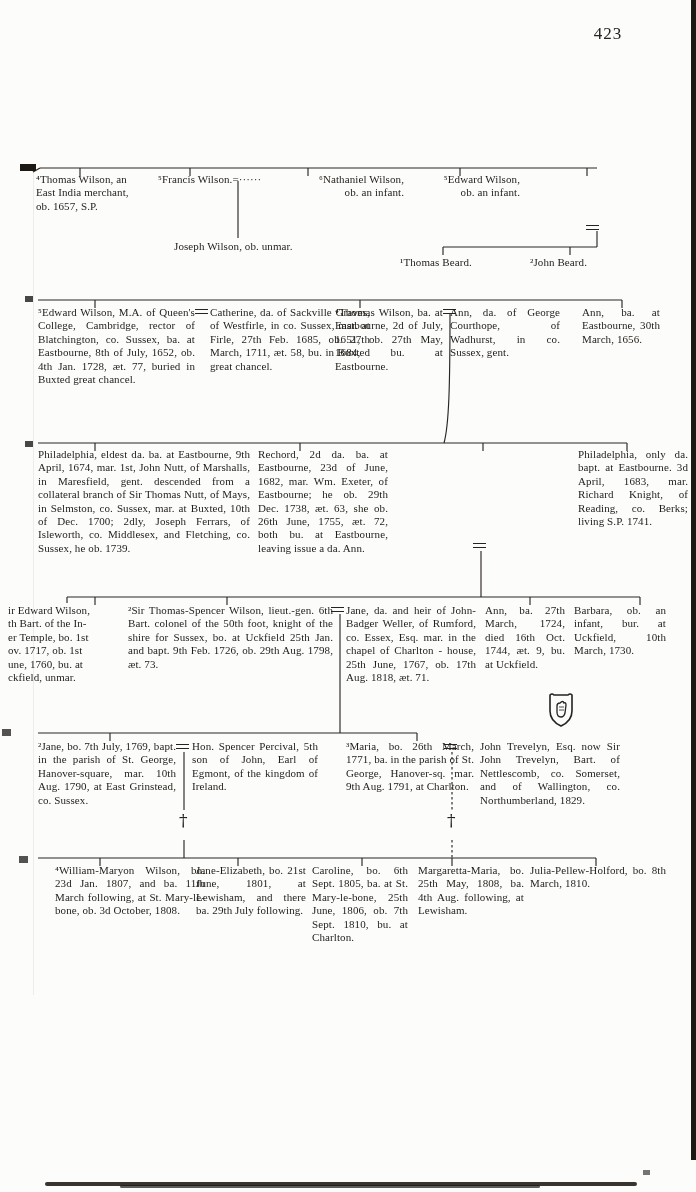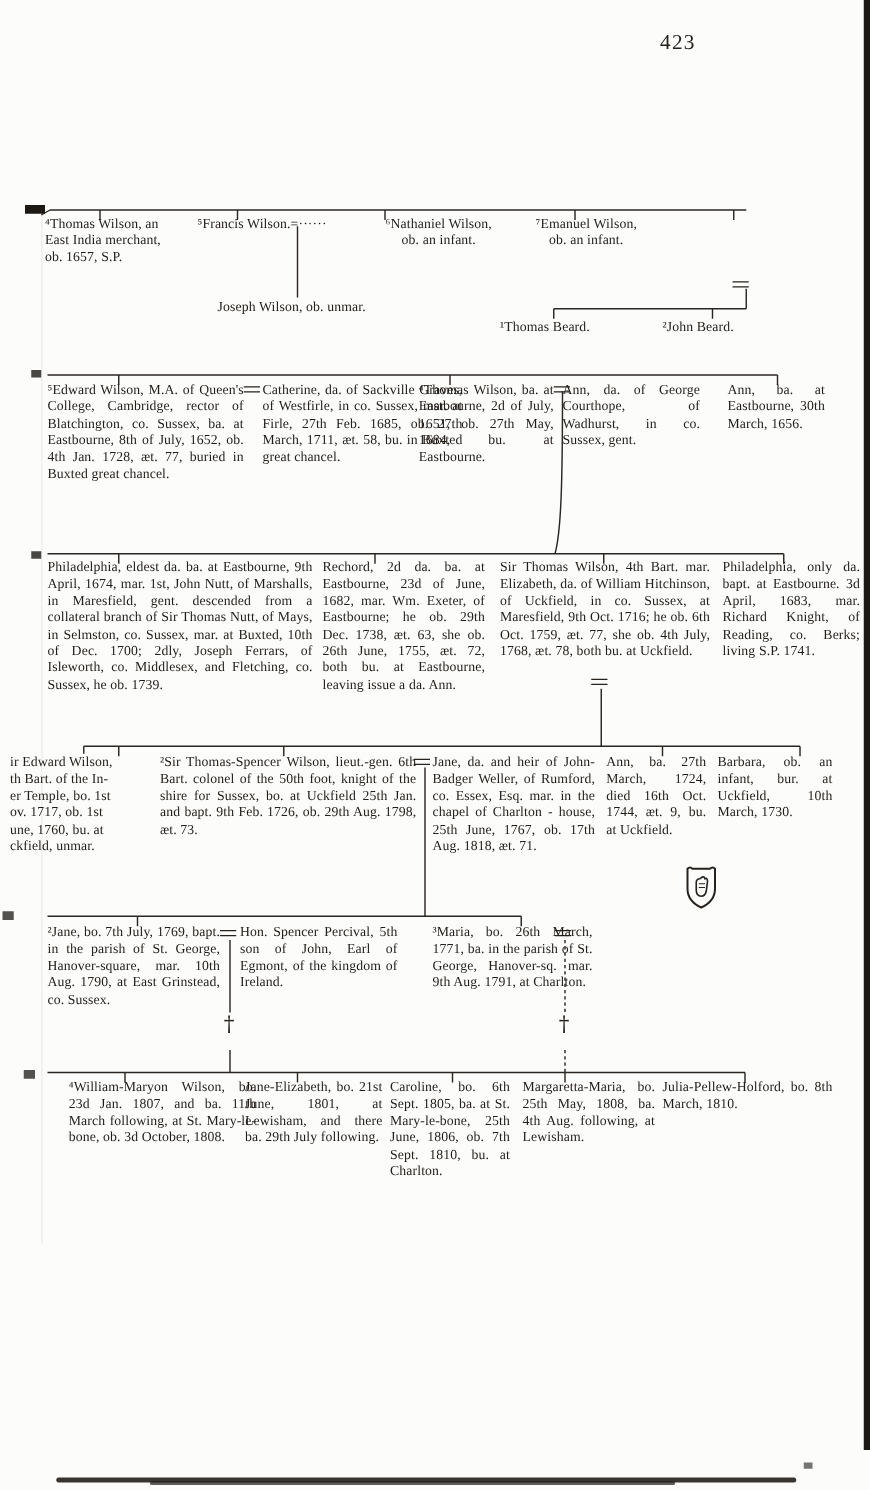--- a/index.html
+++ b/index.html
@@ -12,25 +12,25 @@
     font-family:"Liberation Serif","DejaVu Serif",serif;
   }
   .tb{
     position:absolute;
     font-size:11px;line-height:13.4px;
     color:#211d19;
     text-align:justify;
     letter-spacing:.1px;
   }
   .pre{white-space:pre-line;text-align:left;}
-  .center{white-space:pre-line;text-align:center;}
+  .center{white-space:pre-line;text-align:right;}
   .single{white-space:nowrap;text-align:center;}
   .pagenum{
-    position:absolute;top:24px;left:528px;width:104px;
-    font-size:17px;letter-spacing:1px;color:#26221e;text-align:left;
+    position:absolute;top:24px;left:556px;width:104px;
+    font-size:17px;letter-spacing:1px;color:#26221e;text-align:center;
   }
   
   .meq{
     position:absolute;width:13px;height:3px;
     border-top:1.3px solid #26221e;border-bottom:1.3px solid #26221e;
   }
   .dagger{
     position:absolute;font-size:17px;line-height:17px;color:#26221e;
     font-family:"DejaVu Serif",serif;
   }
@@ -120,51 +120,51 @@
   <svg style="position:absolute;left:547px;top:692px" width="28" height="38" viewBox="0 0 28 38">
     <path d="M3,3 q2,-2 4,0 h14 q2,-2 4,0 v16 q0,10 -11,15 q-11,-5 -11,-15 z" fill="none" stroke="#26221e" stroke-width="1.6"></path>
     <path d="M13,11 q3,-3 4,0 q2,-1 2,2 l-1,8 q-1,4 -4,4 q-4,0 -4,-5 l0,-6 q0,-3 3,-3 z" fill="none" stroke="#26221e" stroke-width="1.3"></path>
     <path d="M12,15 h5 M12,18 h5" stroke="#26221e" stroke-width=".8"></path>
   </svg>
 
   <div class="tb pre" style="left:36px;top:173px;width:108px">⁴Thomas Wilson, an East India merchant, ob. 1657, S.P.</div>
   <div class="tb single" style="left:158px;top:173px">⁵Francis Wilson.=······</div>
   <div class="tb center" style="left:298px;top:173px;width:106px">⁶Nathaniel Wilson,
 ob. an infant.</div>
-  <div class="tb center" style="left:418px;top:173px;width:102px">⁷Emanuel Wilson,
+  <div class="tb center" style="left:418px;top:173px;width:102px">⁵Edward Wilson,
 ob. an infant.</div>
   <div class="tb single" style="left:174px;top:240px">Joseph Wilson, ob. unmar.</div>
   <div class="tb single" style="left:400px;top:256px">¹Thomas Beard.</div>
   <div class="tb single" style="left:530px;top:256px">²John Beard.</div>
 
   <div class="tb" style="left:38px;top:306px;width:157px">⁵Edward Wilson, M.A. of Queen's College, Cambridge, rector of Blatchington, co. Sussex, ba. at Eastbourne, 8th of July, 1652, ob. 4th Jan. 1728, æt. 77, buried in Buxted great chancel.</div>
   <div class="tb" style="left:210px;top:306px;width:160px">Catherine, da. of Sackville Graves, of Westfirle, in co. Sussex, mar. at Firle, 27th Feb. 1685, ob. 27th March, 1711, æt. 58, bu. in Buxted great chancel.</div>
   <div class="tb" style="left:335px;top:306px;width:108px">⁴Thomas Wilson, ba. at Eastbourne, 2d of July, 1651, ob. 27th May, 1684, bu. at Eastbourne.</div>
   <div class="tb" style="left:450px;top:306px;width:110px">Ann, da. of George Courthope, of Wadhurst, in co. Sussex, gent.</div>
   <div class="tb" style="left:582px;top:306px;width:78px">Ann, ba. at Eastbourne, 30th March, 1656.</div>
 
   <div class="tb" style="left:38px;top:448px;width:212px">Philadelphia, eldest da. ba. at Eastbourne, 9th April, 1674, mar. 1st, John Nutt, of Marshalls, in Maresfield, gent. descended from a collateral branch of Sir Thomas Nutt, of Mays, in Selmston, co. Sussex, mar. at Buxted, 10th of Dec. 1700; 2dly, Joseph Ferrars, of Isleworth, co. Middlesex, and Fletching, co. Sussex, he ob. 1739.</div>
   <div class="tb" style="left:258px;top:448px;width:130px">Rechord, 2d da. ba. at Eastbourne, 23d of June, 1682, mar. Wm. Exeter, of Eastbourne; he ob. 29th Dec. 1738, æt. 63, she ob. 26th June, 1755, æt. 72, both bu. at Eastbourne, leaving issue a da. Ann.</div>
-  <div class="tb" style="left:400px;top:448px;width:168px">Sir Thomas Wilson, 4th Bart. mar. Elizabeth, da. of William Hitchinson, of Uckfield, in co. Sussex, at Maresfield, 9th Oct. 1716; he ob. 6th Oct. 1759, æt. 77, she ob. 4th July, 1768, æt. 78, both bu. at Uckfield.</div>
   <div class="tb" style="left:578px;top:448px;width:110px">Philadelphia, only da. bapt. at Eastbourne. 3d April, 1683, mar. Richard Knight, of Reading, co. Berks; living S.P. 1741.</div>
 
   <div class="tb pre" style="left:8px;top:604px;width:115px">ir Edward Wilson,
 th Bart. of the In-
 er Temple, bo. 1st
 ov. 1717, ob. 1st
 une, 1760, bu. at
 ckfield, unmar.</div>
   <div class="tb" style="left:128px;top:604px;width:205px">²Sir Thomas-Spencer Wilson, lieut.-gen. 6th Bart. colonel of the 50th foot, knight of the shire for Sussex, bo. at Uckfield 25th Jan. and bapt. 9th Feb. 1726, ob. 29th Aug. 1798, æt. 73.</div>
   <div class="tb" style="left:346px;top:604px;width:130px">Jane, da. and heir of John-Badger Weller, of Rumford, co. Essex, Esq. mar. in the chapel of Charlton - house, 25th June, 1767, ob. 17th Aug. 1818, æt. 71.</div>
   <div class="tb" style="left:485px;top:604px;width:80px">Ann, ba. 27th March, 1724, died 16th Oct. 1744, æt. 9, bu. at Uckfield.</div>
   <div class="tb" style="left:574px;top:604px;width:92px">Barbara, ob. an infant, bur. at Uckfield, 10th March, 1730.</div>
 
   <div class="tb" style="left:38px;top:740px;width:138px">²Jane, bo. 7th July, 1769, bapt. in the parish of St. George, Hanover-square, mar. 10th Aug. 1790, at East Grinstead, co. Sussex.</div>
   <div class="tb" style="left:192px;top:740px;width:126px">Hon. Spencer Percival, 5th son of John, Earl of Egmont, of the kingdom of Ireland.</div>
   <div class="tb" style="left:346px;top:740px;width:128px">³Maria, bo. 26th March, 1771, ba. in the parish of St. George, Hanover-sq. mar. 9th Aug. 1791, at Charlton.</div>
+  <div class="tb" style="left:480px;top:740px;width:140px">John Trevelyn, Esq. now Sir John Trevelyn, Bart. of Nettlescomb, co. Somerset, and of Wallington, co. Northumberland, 1829.</div>
 
   <div class="tb" style="left:55px;top:864px;width:150px">⁴William-Maryon Wilson, bo. 23d Jan. 1807, and ba. 11th March following, at St. Mary-le-bone, ob. 3d October, 1808.</div>
   <div class="tb" style="left:196px;top:864px;width:110px">Jane-Elizabeth, bo. 21st June, 1801, at Lewisham, and there ba. 29th July following.</div>
   <div class="tb" style="left:312px;top:864px;width:96px">Caroline, bo. 6th Sept. 1805, ba. at St. Mary-le-bone, 25th June, 1806, ob. 7th Sept. 1810, bu. at Charlton.</div>
   <div class="tb" style="left:418px;top:864px;width:106px">Margaretta-Maria, bo. 25th May, 1808, ba. 4th Aug. following, at Lewisham.</div>
   <div class="tb" style="left:530px;top:864px;width:136px">Julia-Pellew-Holford, bo. 8th March, 1810.</div>
 
   <div class="artifact" style="left:20px;top:164px;width:16px;height:7px"></div>
   <div class="artifact" style="left:25px;top:296px;width:8px;height:6px;opacity:.8"></div>
   <div class="artifact" style="left:25px;top:441px;width:8px;height:6px;opacity:.8"></div>

